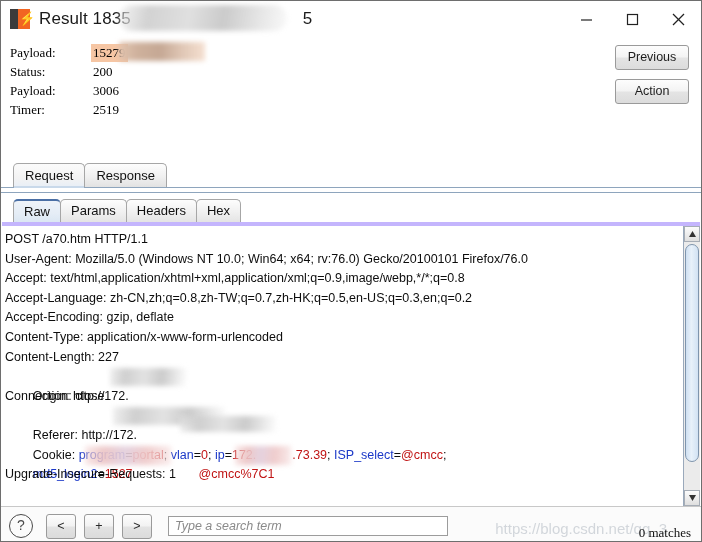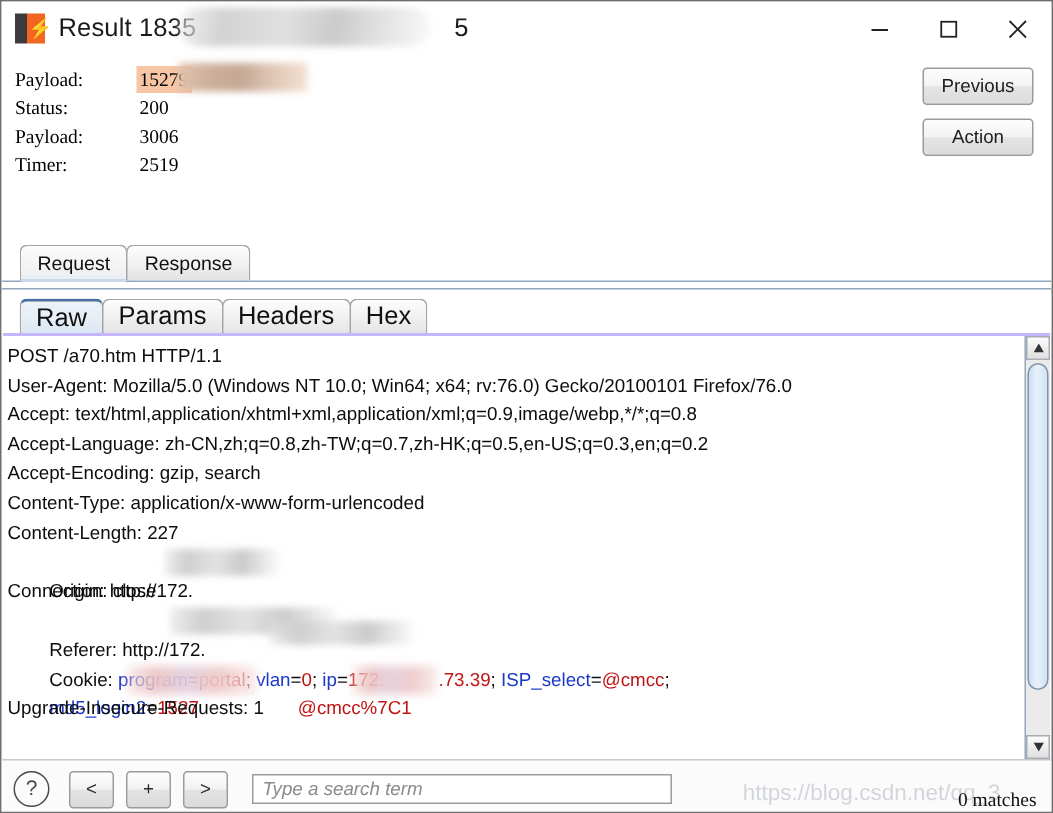--- a/index.html
+++ b/index.html
@@ -217,21 +217,21 @@
     padding-left: 12px;
     display: flex;
     align-items: flex-end;
     background: #ffffff;
     margin-top: 3px;
   }
   .itab {
     position: relative;
     height: 23px;
     padding: 0 10px;
-    font-size: 17px;
+    font-size: 13px;
     line-height: 22px;
     color: #111;
     border: 1px solid #a6a6a6;
     border-bottom: none;
     border-radius: 5px 5px 0 0;
     background: linear-gradient(to bottom, #fdfdfd 0%, #f0f0f0 55%, #e4e4e4 100%);
     box-sizing: border-box;
     margin-right: -1px;
     margin-top: 44px;
   }
@@ -239,21 +239,21 @@
     border-top: 2px solid #4a6fa5;
     background: linear-gradient(to bottom, #eef3f9 0%, #e5edf6 60%, #dbe7f3 100%);
     z-index: 3;
   }
 
   
   .editor-wrap {
     position: relative;
     height: 284px;
     margin: 0 1px 0 1px;
-    border-top: 2px solid #c4b5fd;
+    border-top: 4px solid #c4b5fd;
     box-sizing: border-box;
     background: #ffffff;
   }
   .editor {
     position: absolute;
     left: 0; top: 0; right: 17px; bottom: 0;
     padding: 4px 0 0 3px;
     overflow: hidden;
     background: #ffffff;
   }
@@ -491,21 +491,21 @@
 
   <div class="editor-wrap">
     <div class="editor">
 
       <div class="line">POST /a70.htm HTTP/1.1</div>
 
 
       <div class="line">User-Agent: Mozilla/5.0 (Windows NT 10.0; Win64; x64; rv:76.0) Gecko/20100101 Firefox/76.0</div>
       <div class="line">Accept: text/html,application/xhtml+xml,application/xml;q=0.9,image/webp,*/*;q=0.8</div>
       <div class="line">Accept-Language: zh-CN,zh;q=0.8,zh-TW;q=0.7,zh-HK;q=0.5,en-US;q=0.3,en;q=0.2</div>
-      <div class="line">Accept-Encoding: gzip, search</div>
+      <div class="line">Accept-Encoding: gzip, deflate</div>
       <div class="line">Content-Type: application/x-www-form-urlencoded</div>
       <div class="line">Content-Length: 227</div>
 
       <div class="line">
         <span>Origin: http://172.</span>
         <span class="blur blur-grey" style="left:105px;top:1px;width:76px;height:18px;"></span>
       </div>
 
       <div class="line">Connection: close</div>
 

